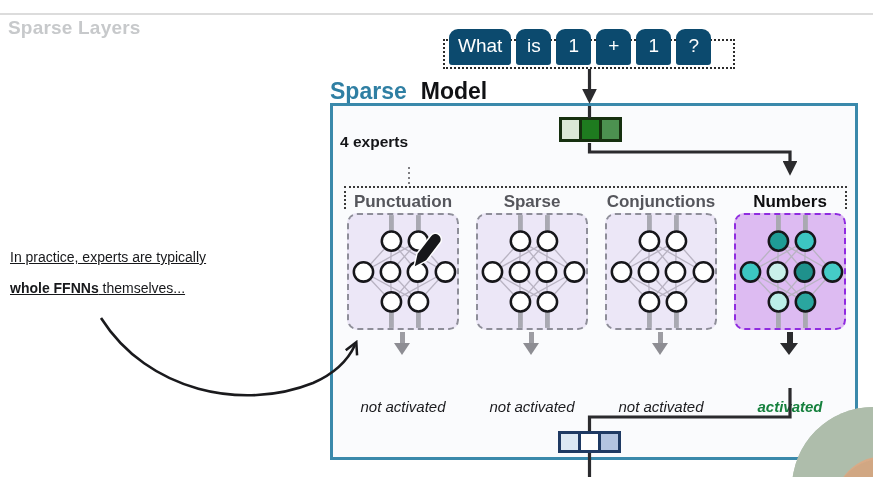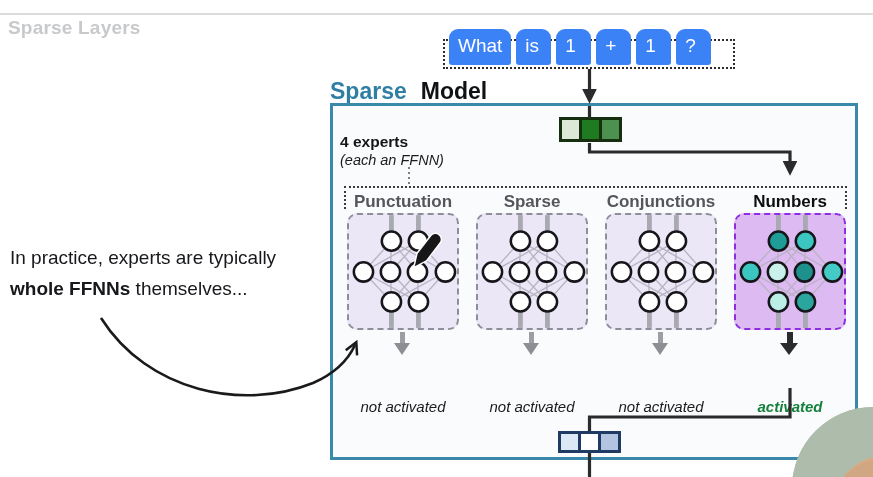--- a/index.html
+++ b/index.html
@@ -7,22 +7,22 @@
     position:relative;width:873px;height:477px;overflow:hidden;background:#ffffff;
     font-family:"Liberation Sans",sans-serif;
   }
   .top-rule{position:absolute;left:0;top:13px;width:873px;height:2px;background:#dcdcdc;}
   .slide-title{position:absolute;left:8px;top:17px;font-size:19px;font-weight:bold;color:#c7c9cb;letter-spacing:.2px;}
 
   
   .token-dotted{position:absolute;left:443px;top:39px;width:292px;height:30px;border:2px dotted #2b2b2b;box-sizing:border-box;}
   .token-row{position:absolute;left:449px;top:29px;display:flex;gap:5px;z-index:3;}
   .token{
-    background:#3b82f6;color:#ffffff;font-size:19px;font-weight:500;
-    min-width:17px;text-align:left;padding:6px 9px 8px 9px;
+    background:#0c4a6e;color:#ffffff;font-size:19px;font-weight:500;
+    min-width:17px;text-align:center;padding:6px 9px 8px 9px;
     border-radius:9px 9px 3px 3px;line-height:22px;
   }
 
   
   .model-title{position:absolute;left:330px;top:78px;font-size:23px;font-weight:800;color:#101114;}
   .model-title .accent{color:#2f7fa3;}
   .model-title .rest{margin-left:14px;}
   .model-box{position:absolute;left:330px;top:103px;width:528px;height:357px;border:3px solid #3a89ab;background:#fafbfd;box-sizing:border-box;}
 
   .router-label{position:absolute;left:340px;top:133px;width:140px;text-align:left;z-index:2;}
@@ -50,21 +50,21 @@
   .expert.activated .ebox{border-color:#8f2be0;background:#ddbbf2;}
   .expert .ebox svg{position:absolute;left:0;top:0;width:100%;height:100%;}
   .expert .stub{position:absolute;left:53px;top:140px;width:5px;height:11px;background:#9d9da3;}
   .expert .tri{position:absolute;left:47px;top:151px;width:0;height:0;border-left:8.5px solid transparent;border-right:8.5px solid transparent;border-top:12px solid #8d8d93;}
   .expert.activated .stub{background:#2b2b2e;width:6px;left:52.5px;}
   .expert.activated .tri{border-top-color:#2b2b2e;border-left-width:9.5px;border-right-width:9.5px;left:46px;}
   .expert .estatus{position:absolute;left:-14px;top:166px;width:140px;text-align:center;font-size:15px;font-style:italic;color:#1b1b1e;white-space:nowrap;margin-top:40px;}
   .expert.activated .estatus{font-weight:bold;color:#15803d;}
 
   
-  .annotation{position:absolute;left:10px;top:242px;font-size:19px;line-height:31px;color:#17181b;}
+  .annotation{position:absolute;left:10px;top:242px;font-size:14px;line-height:31px;color:#17181b;text-decoration:underline;}
   .annotation b{font-weight:bold;}
 
   
   .flow{position:absolute;left:0;top:0;width:873px;height:477px;pointer-events:none;z-index:4;}
 
   
   .webcam{position:absolute;left:792px;top:407px;width:162px;height:162px;border-radius:50%;overflow:hidden;background:#aebdab;z-index:6;}
   .webcam svg{width:100%;height:100%;display:block;}
 </style>
 </head>
@@ -85,21 +85,20 @@
       <span class="token">?</span>
     </div>
 
   <div class="model-title">
     <span class="accent">Sparse</span><span class="rest">Model</span>
   </div>
   <div class="model-box"></div>
 
   <div class="router-label">
     <div class="l1">4 experts</div>
-    <div class="l2">(each an FFNN)</div>
   </div>
 
   <div class="vector green">
       <span class="cell" style="background: rgb(219, 233, 214);"></span>
       <span class="cell" style="background: rgb(30, 123, 31);"></span>
       <span class="cell" style="background: rgb(76, 145, 80);"></span>
     </div>
   <div class="vector blue">
       <span class="cell" style="background: rgb(220, 232, 243);"></span>
       <span class="cell" style="background: rgb(255, 255, 255);"></span>

